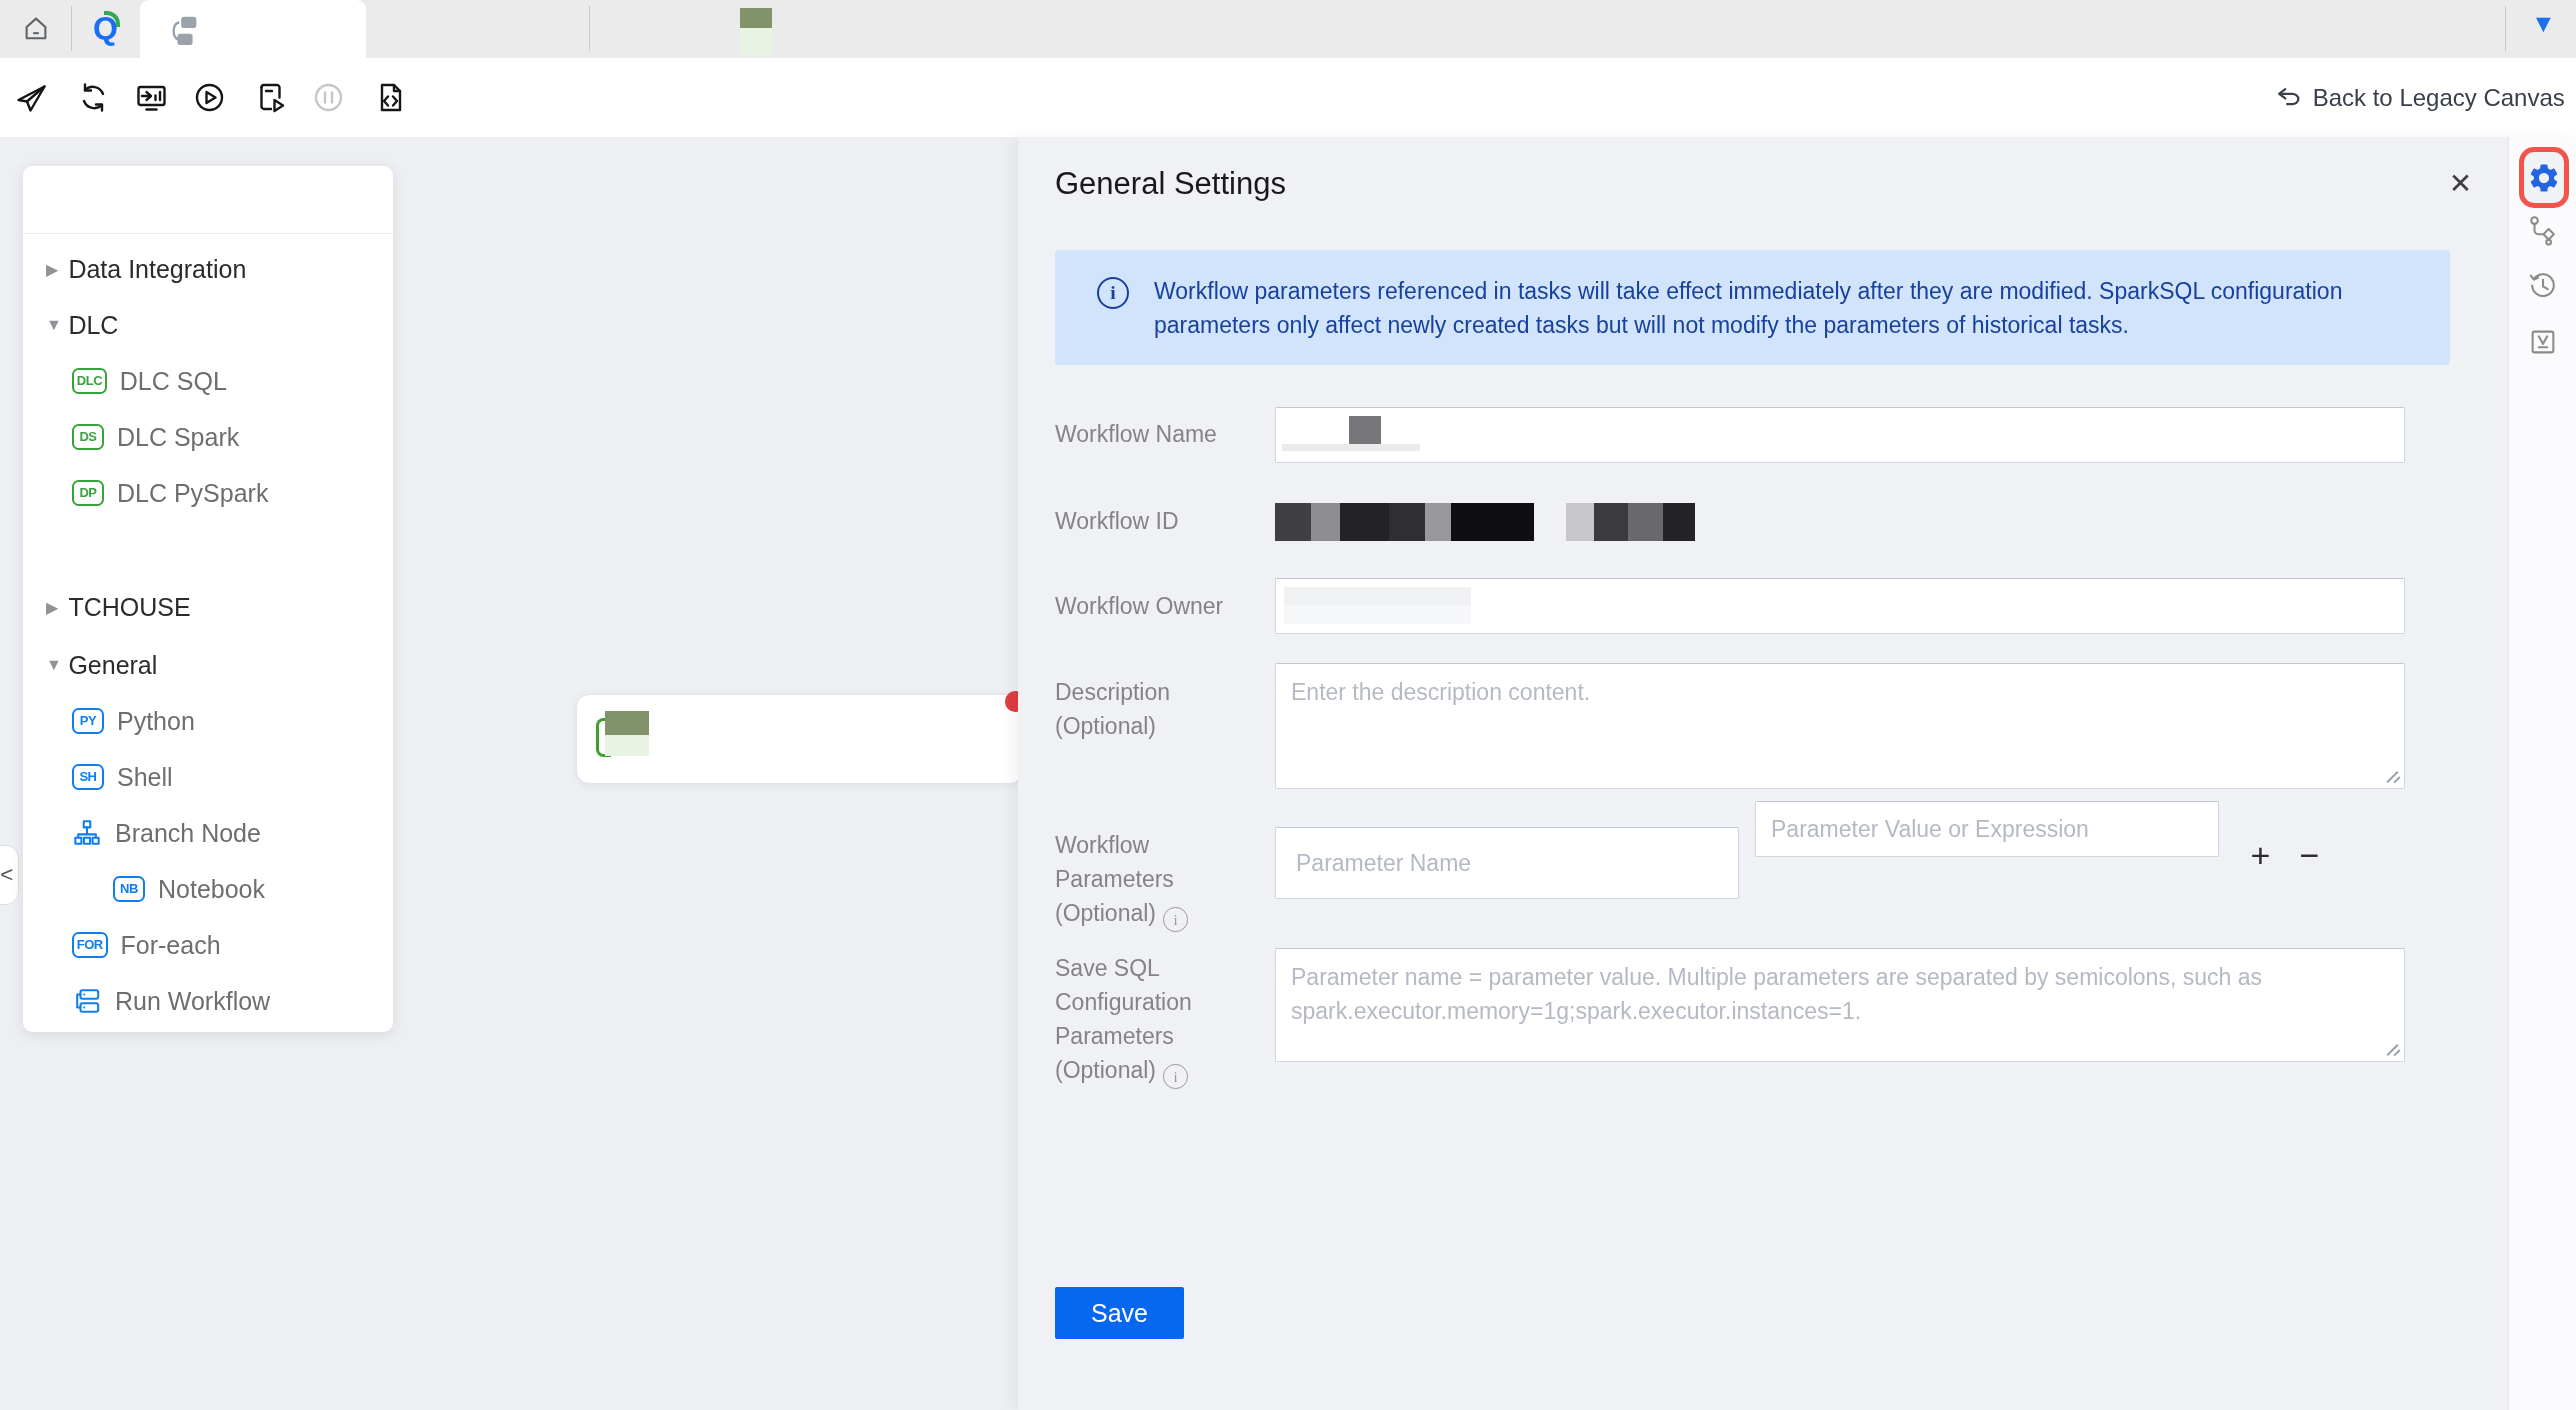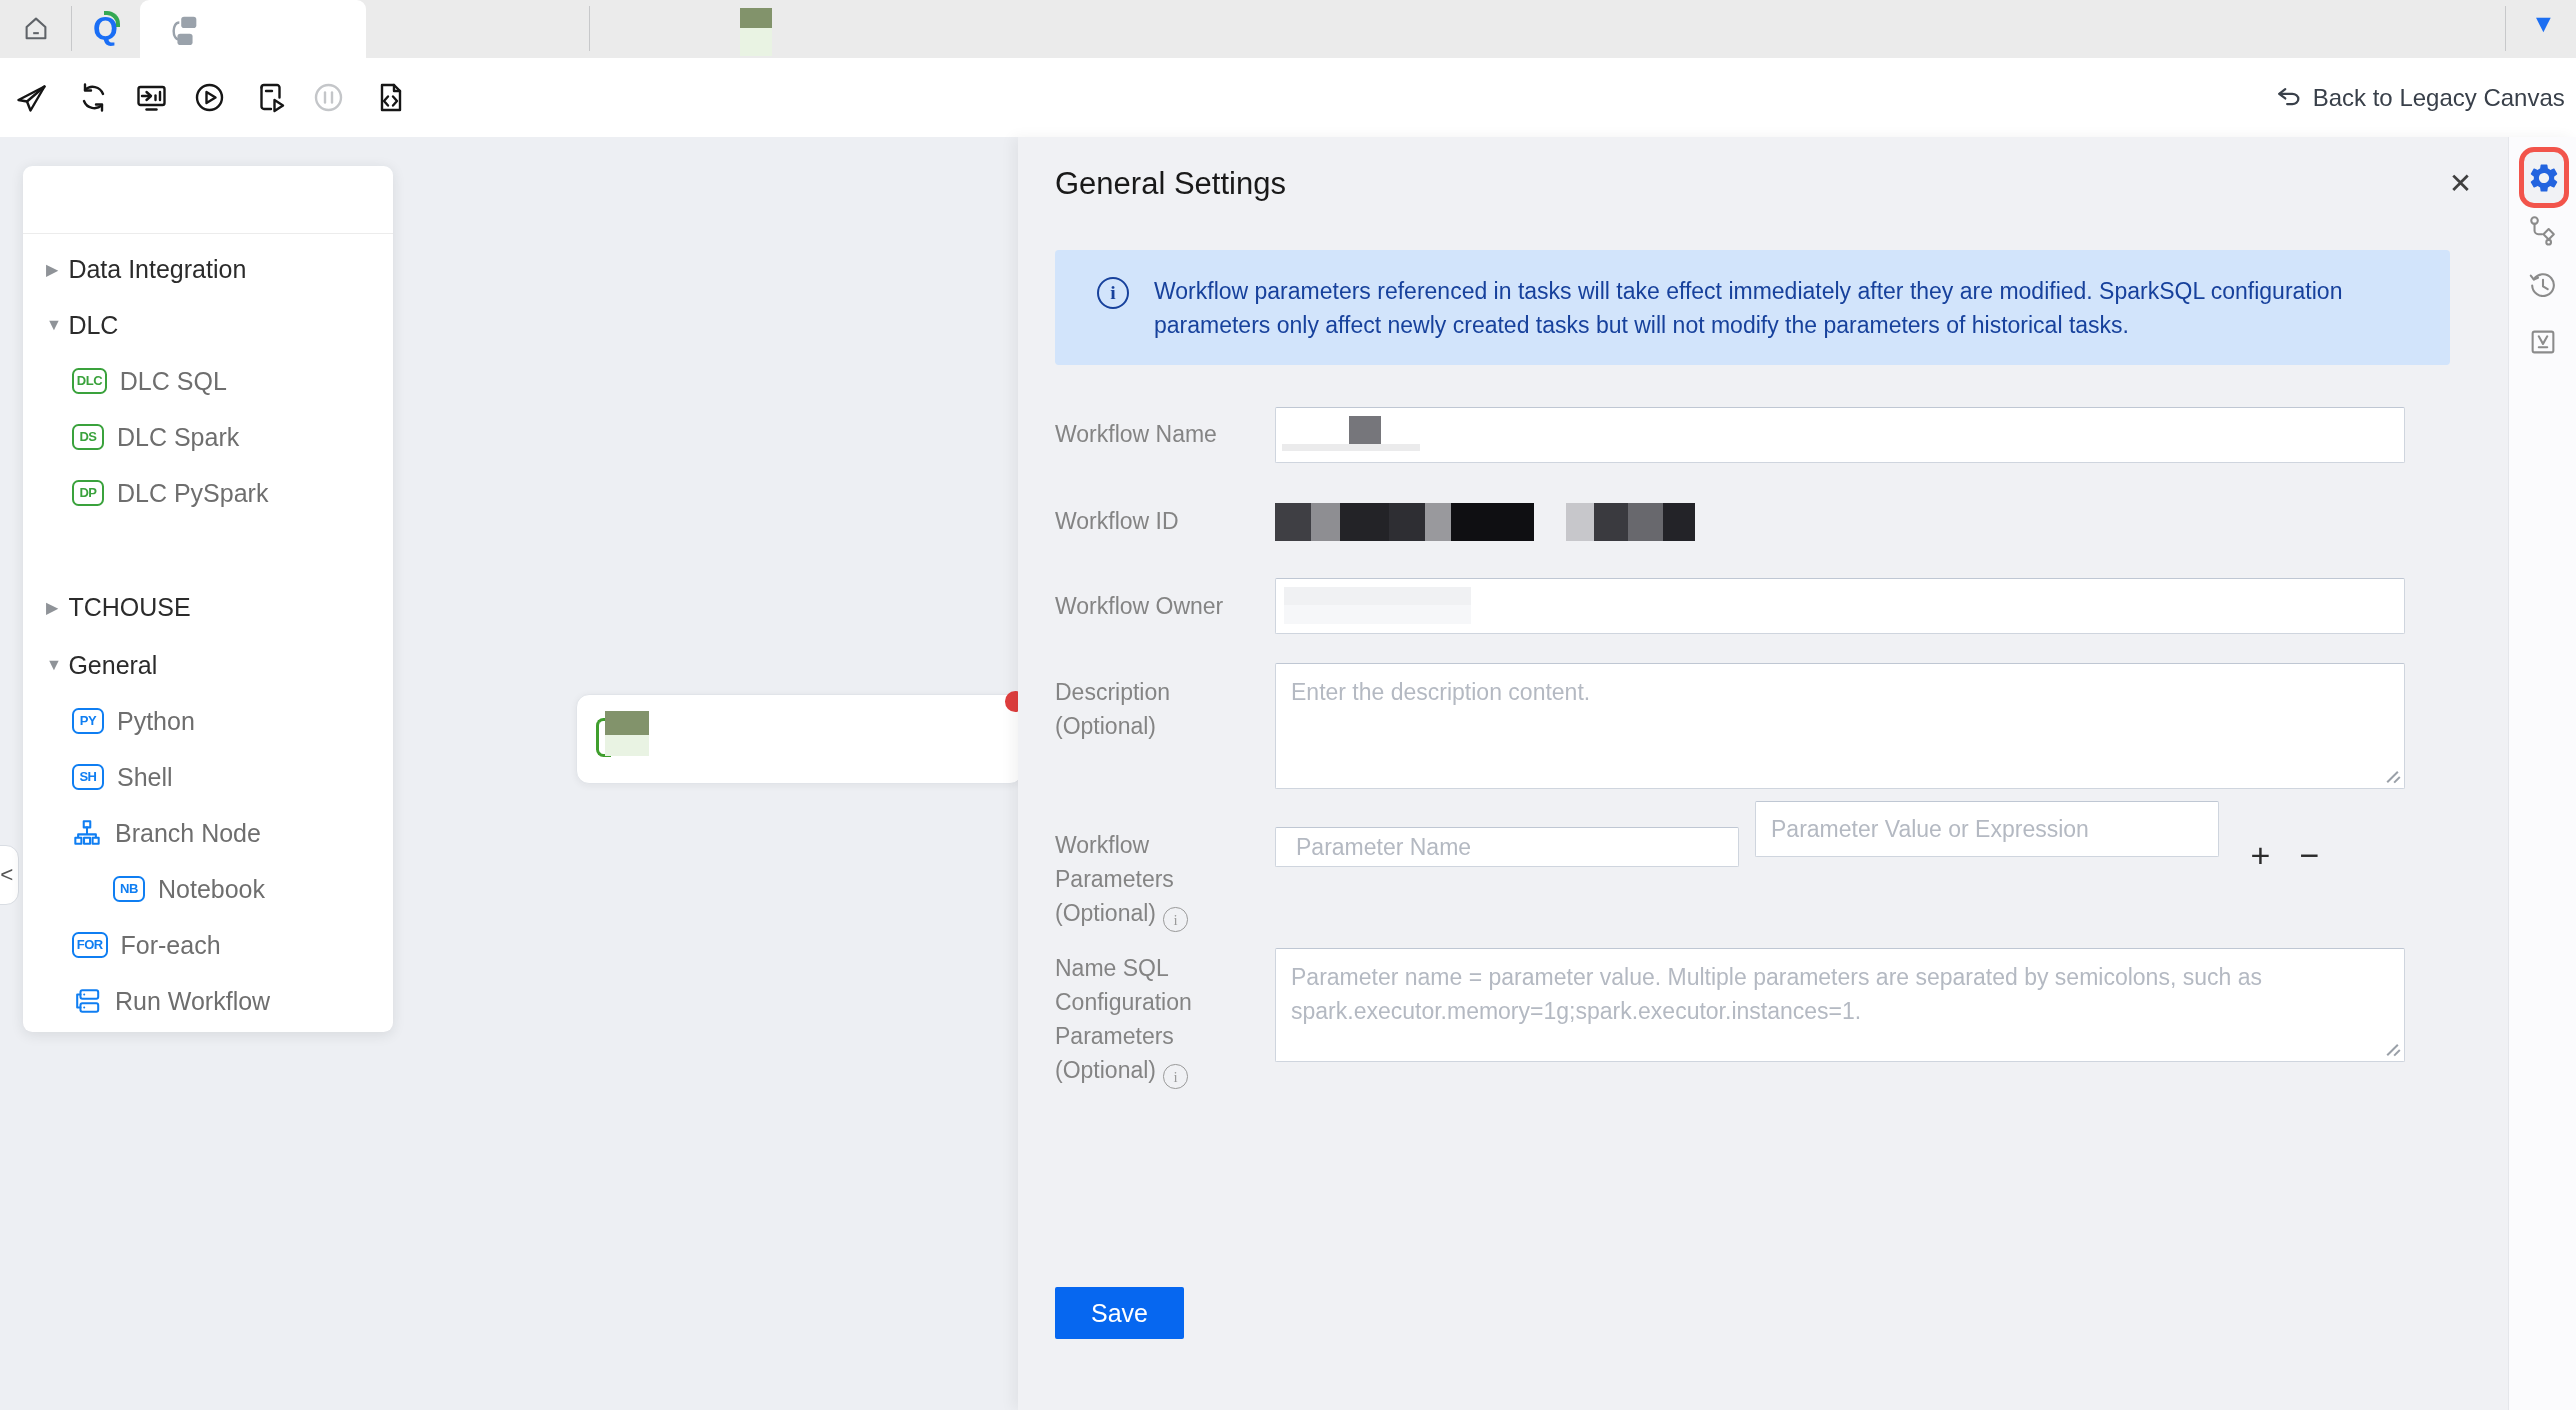--- a/index.html
+++ b/index.html
@@ -302,27 +302,27 @@
       <div>(Optional)</div>
     </div>
     <textarea class="tin" style="left: 257px; top: 526px; width: 1130px; height: 126px;" placeholder="Enter the description content."></textarea>
     <div class="resize-grip" style="left:1367px;top:631px;"></div>
 
     <div class="field-label" style="top:691px;">
       <div>Workflow</div>
       <div>Parameters</div>
       <div><span>(Optional)</span><span class="info-circle">i</span></div>
     </div>
-    <input class="tin" style="left: 257px; top: 690px; width: 464px; height: 40px; padding-left: 20px;" placeholder="Parameter Name">
+    <input class="tin" style="left: 257px; top: 690px; width: 464px; height: 72px; padding-left: 20px;" placeholder="Parameter Name">
     <input class="tin" style="left: 737px; top: 664px; width: 464px; height: 56px;" placeholder="Parameter Value or Expression">
     <div class="pm-btn" style="left:1222px;top:698px;">+</div>
     <div class="pm-btn" style="left:1271px;top:698px;">−</div>
 
     <div class="field-label" style="top:814px;">
-      <div>Name SQL</div>
+      <div>Save SQL</div>
       <div>Configuration</div>
       <div>Parameters</div>
       <div><span>(Optional)</span><span class="info-circle">i</span></div>
     </div>
     <textarea class="tin" style="left: 257px; top: 811px; width: 1130px; height: 114px;" placeholder="Parameter name = parameter value. Multiple parameters are separated by semicolons, such as spark.executor.memory=1g;spark.executor.instances=1."></textarea>
     <div class="resize-grip" style="left:1367px;top:904px;"></div>
 
     <div id="save-btn">Save</div>
   </div>
 

